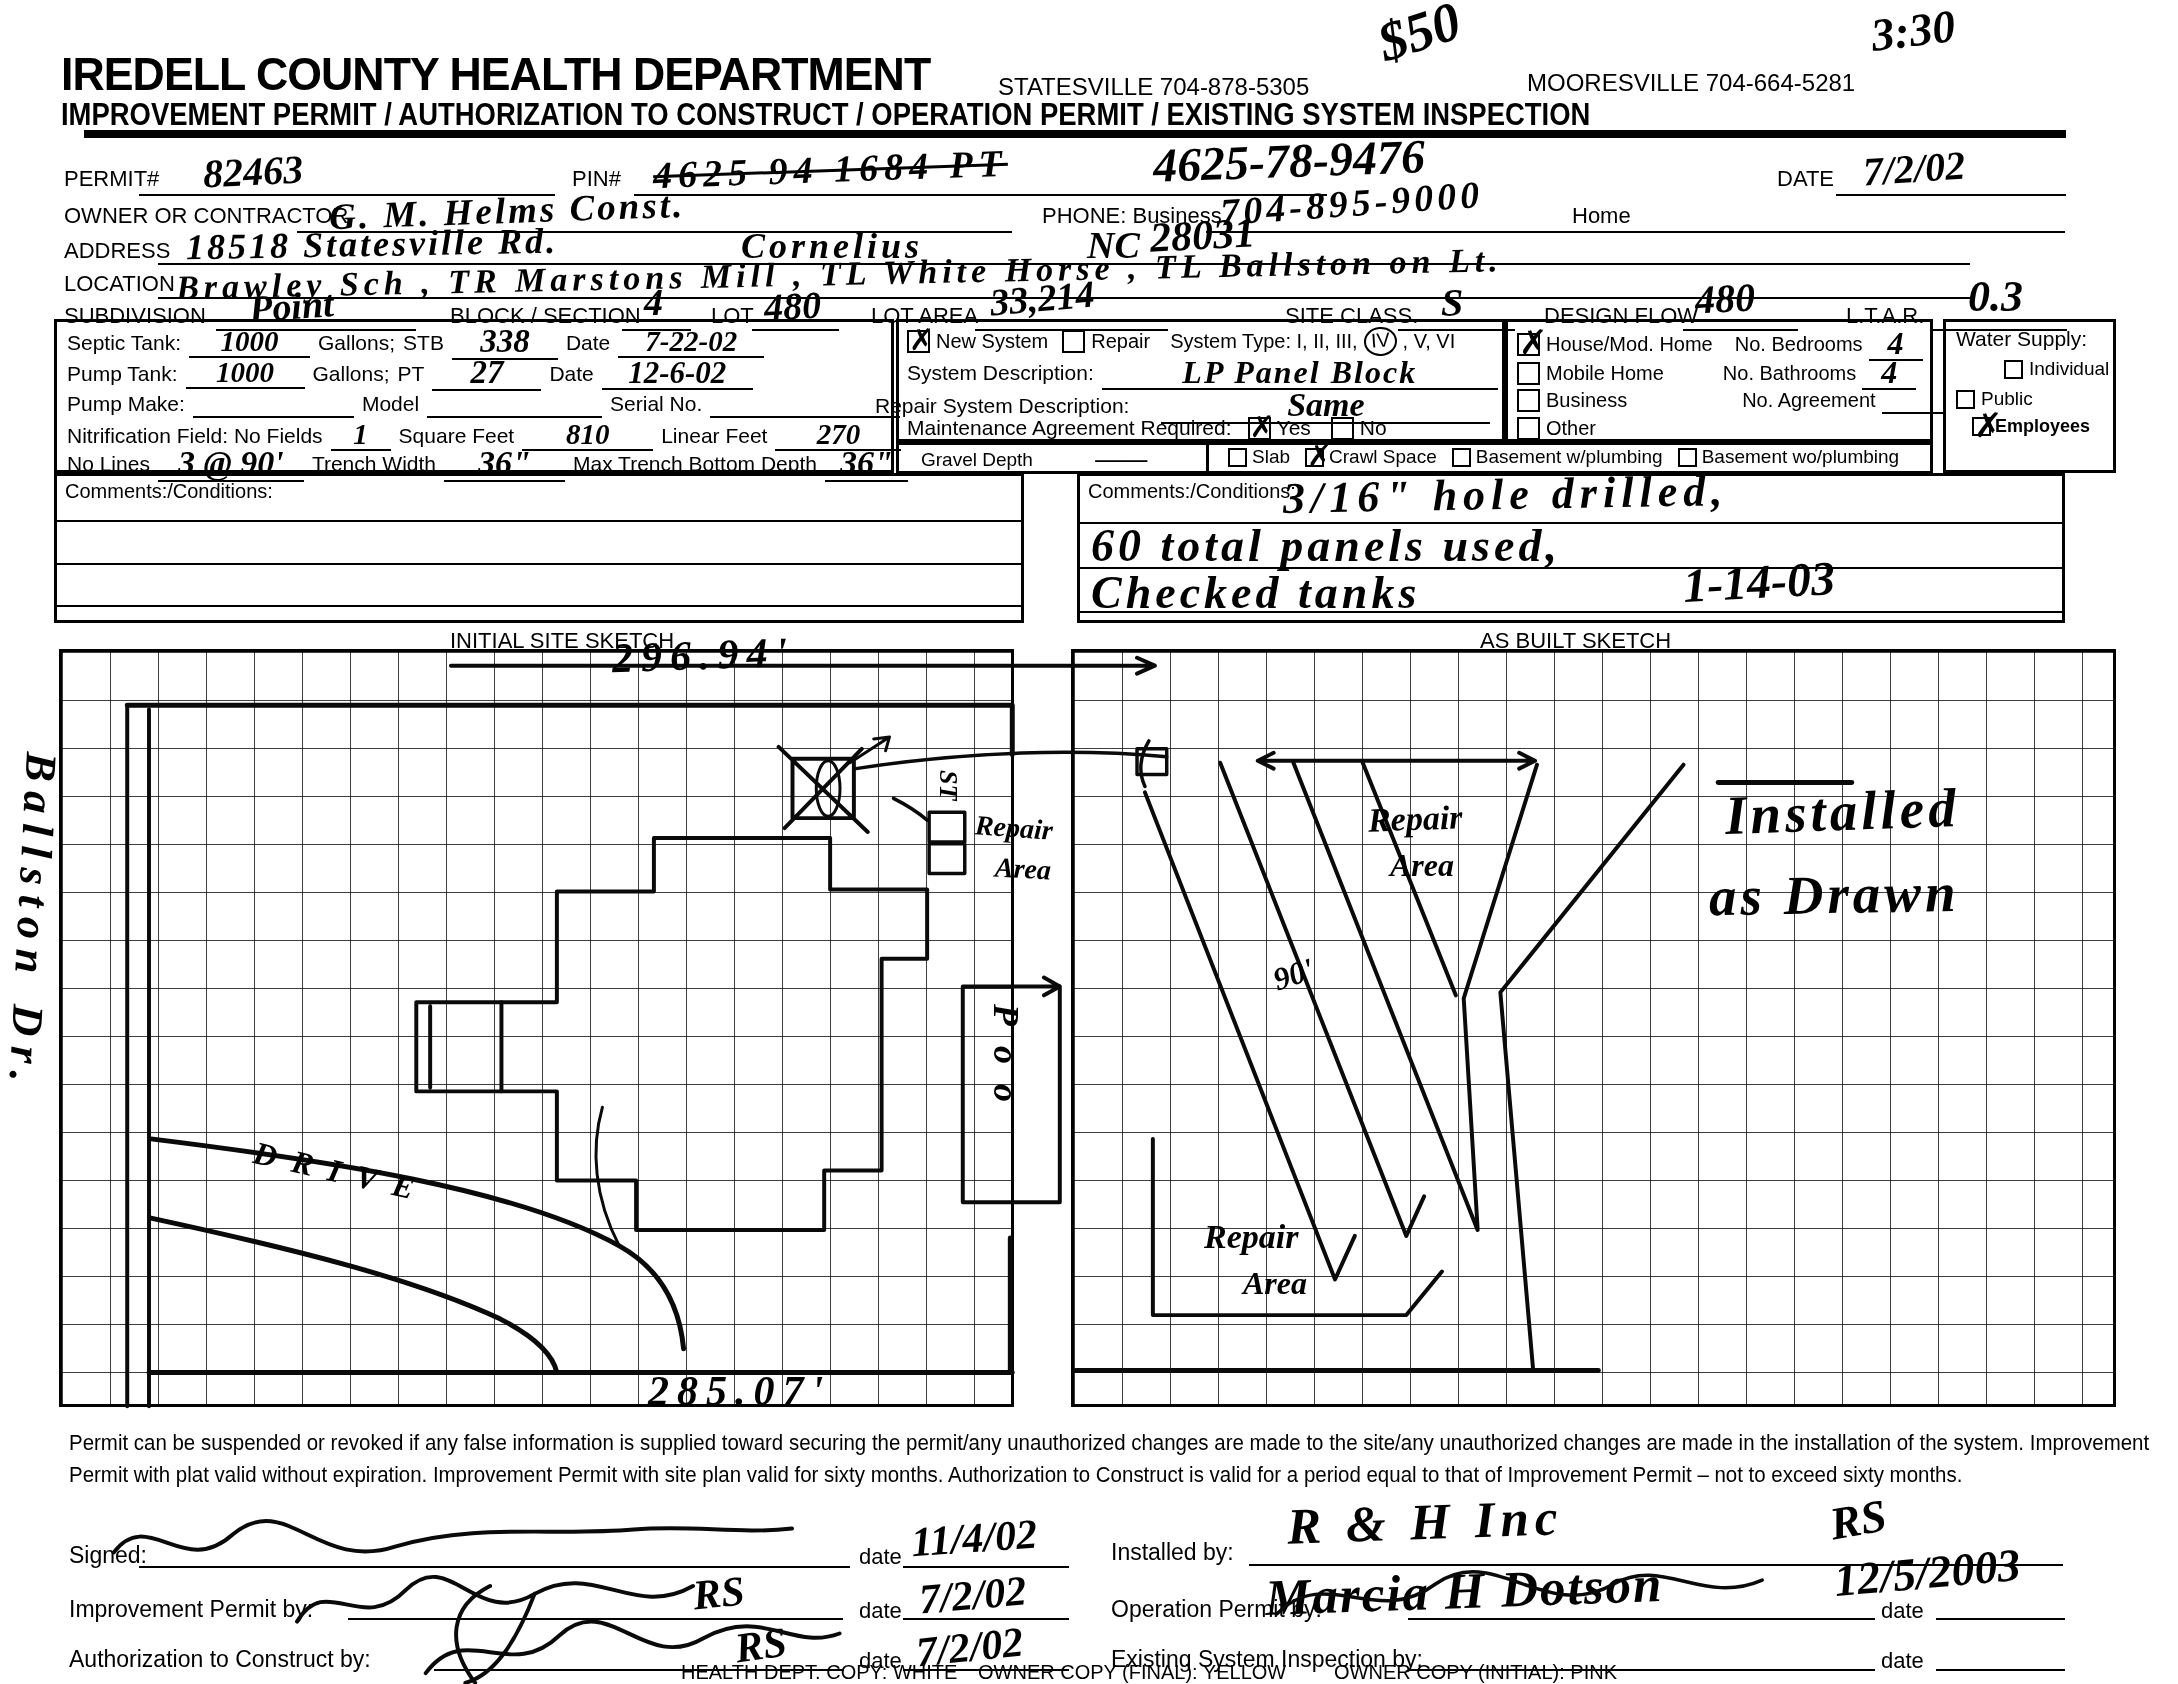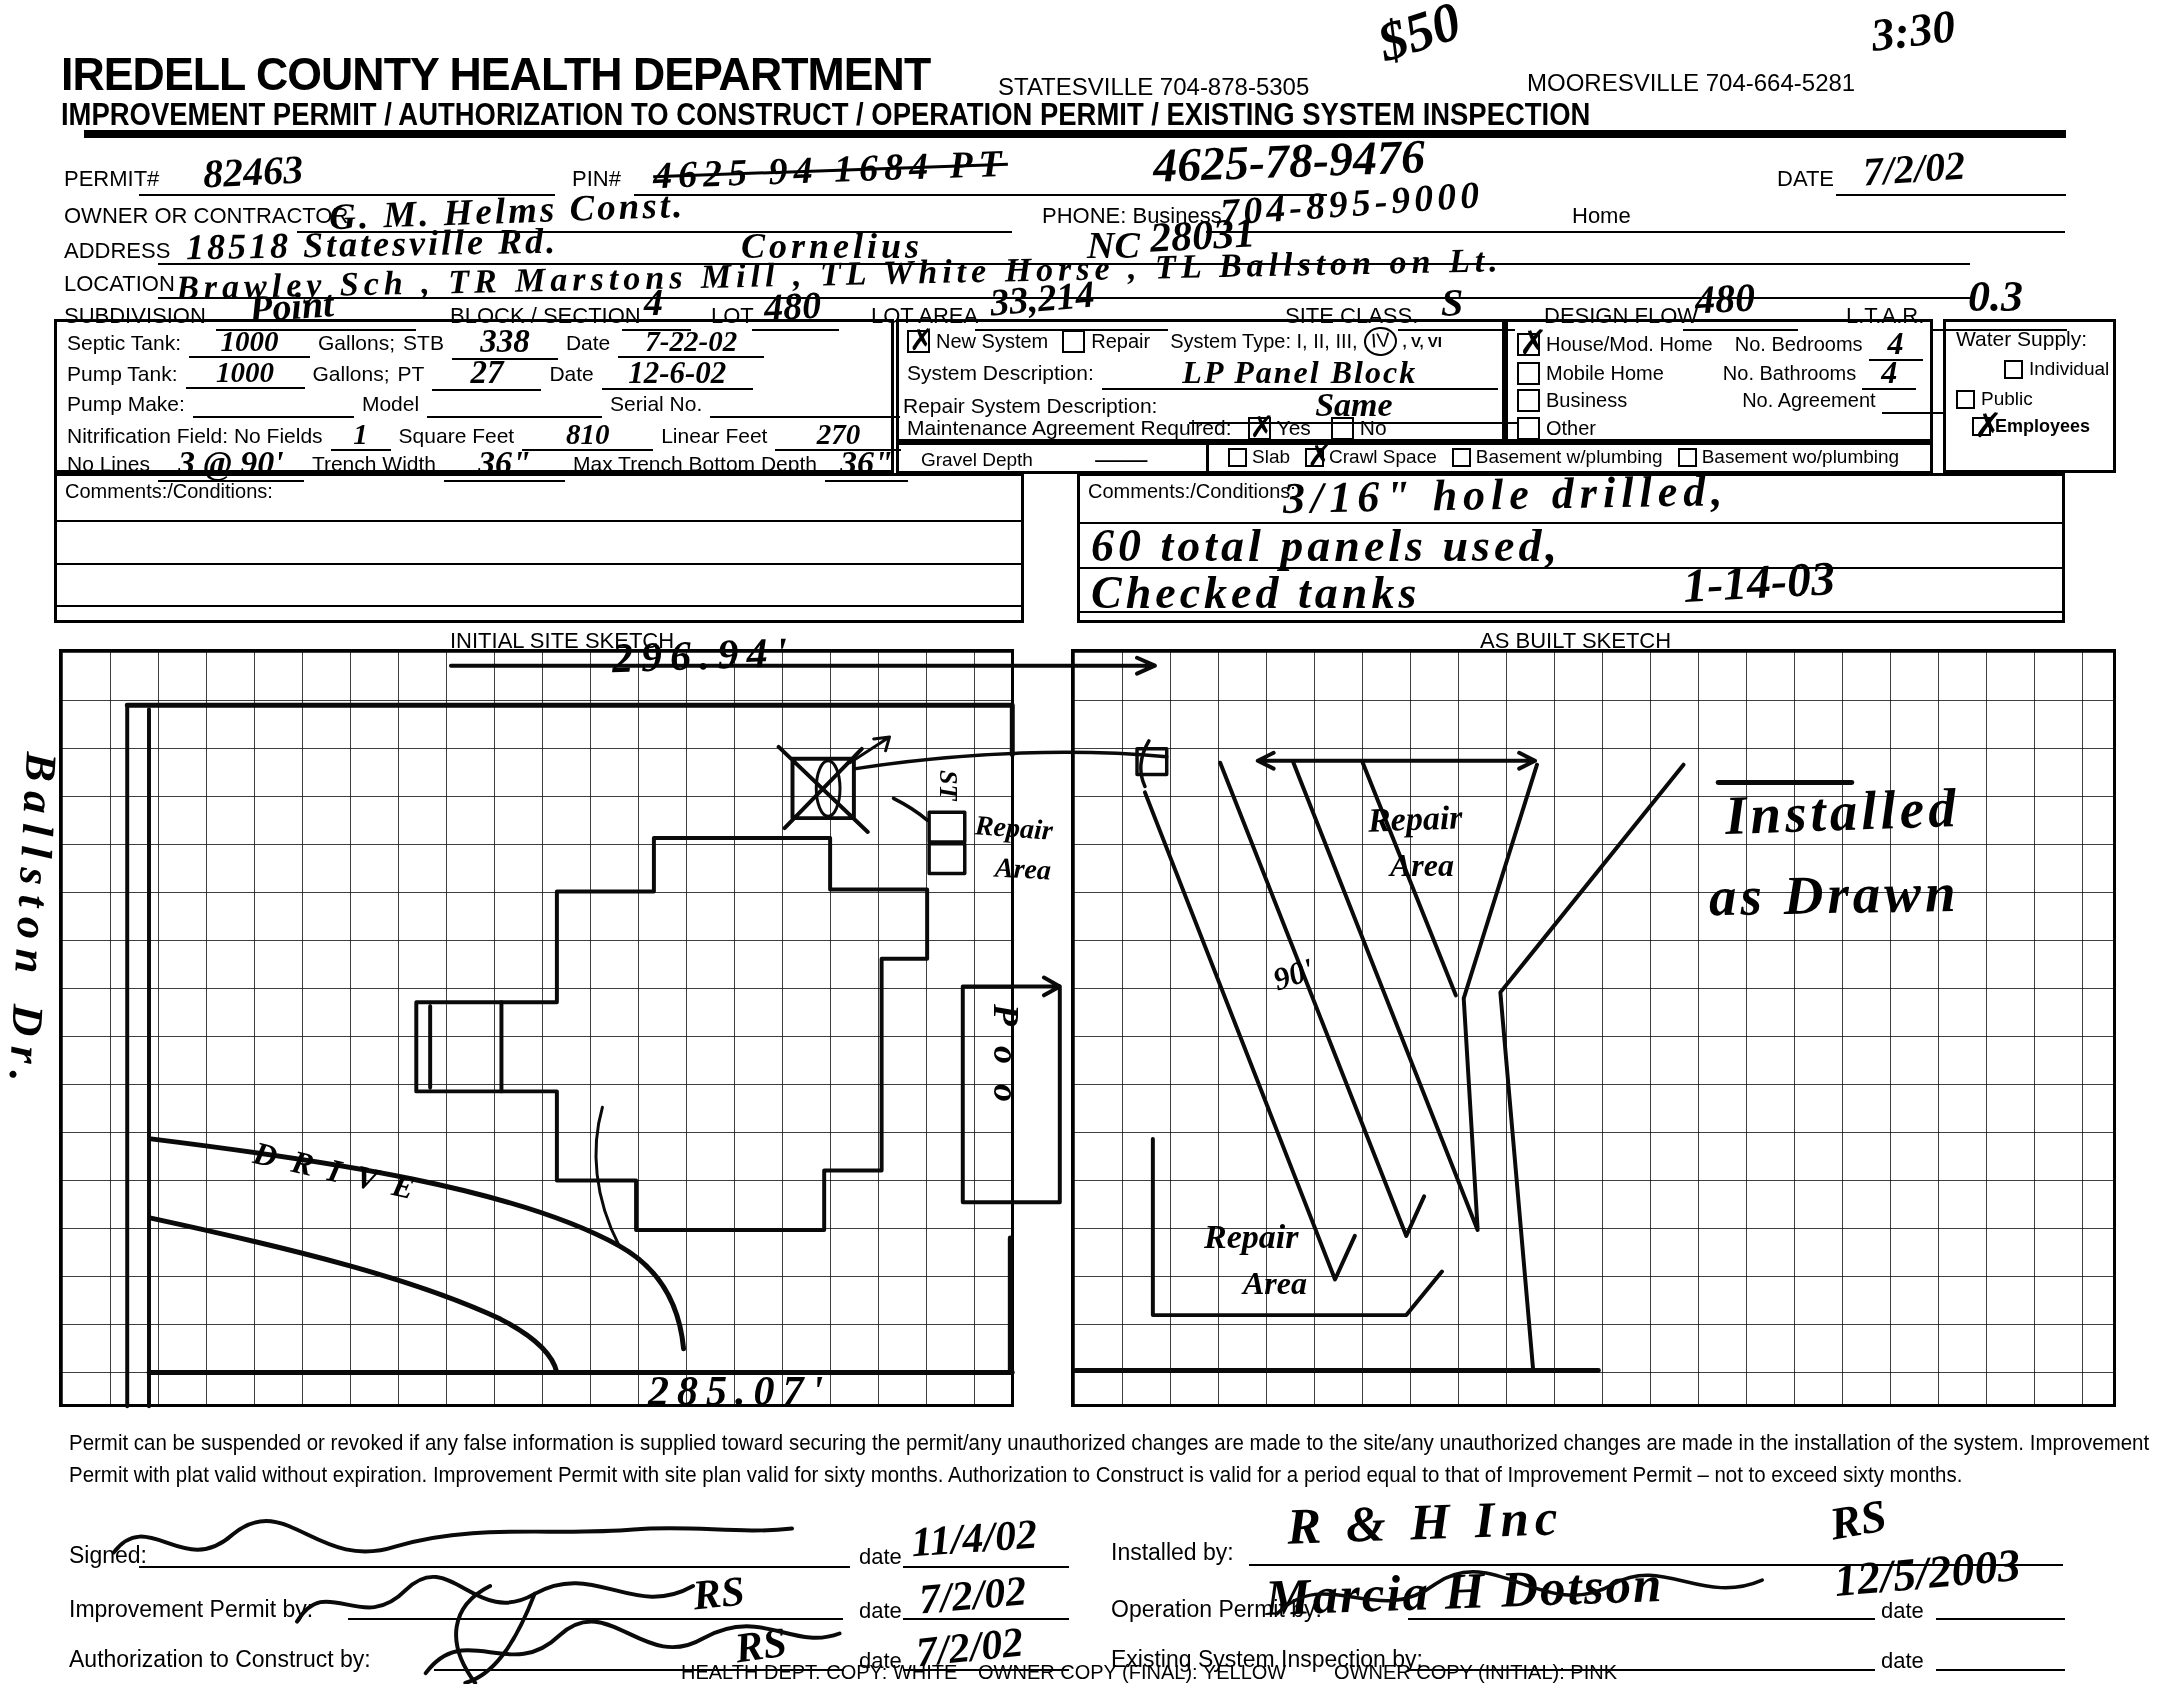--- a/index.html
+++ b/index.html
@@ -144,27 +144,27 @@
 </div>
 
 <div class="box" style="left:896px;top:319px;width:609px;height:123px;"></div>
 <div class="brow" style="left:907px;top:327px;gap:6px;">
   <span class="cb">✗</span>
   <span class="lbl" style="font-size:20px;">New System</span>
   <span class="cb" style="margin-left:8px;"></span>
   <span class="lbl" style="font-size:20px;">Repair</span>
   <span class="lbl" style="font-size:20px;margin-left:14px;">System Type: I, II, III,</span>
   <span class="circle lbl" style="font-size:20px;">IV</span>
-  <span class="lbl" style="font-size:15px;font-weight:bold;">, V, VI</span>
+  <span class="lbl" style="font-size:20px;">, V, VI</span>
 </div>
 <div class="brow" style="left:907px;top:356px;">
   <span class="lbl">System Description:</span>
   <span class="fill" style="width:384px;font-size:32px;letter-spacing:2px;">LP  Panel  Block</span>
 </div>
-<div class="brow" style="left:903px;top:388px;gap:32px;">
+<div class="brow" style="left:875px;top:388px;gap:32px;">
   <span class="lbl">Repair System Description:</span>
   <span class="fill" style="width:317px;font-size:34px;">Same</span>
 </div>
 <div class="brow" style="left:907px;top:416px;gap:6px;">
   <span class="lbl">Maintenance Agreement Required:</span>
   <span class="cb" style="margin-left:10px;">✗</span>
   <span class="lbl">Yes</span>
   <span class="cb" style="margin-left:14px;"></span>
   <span class="lbl">No</span>
 </div>

